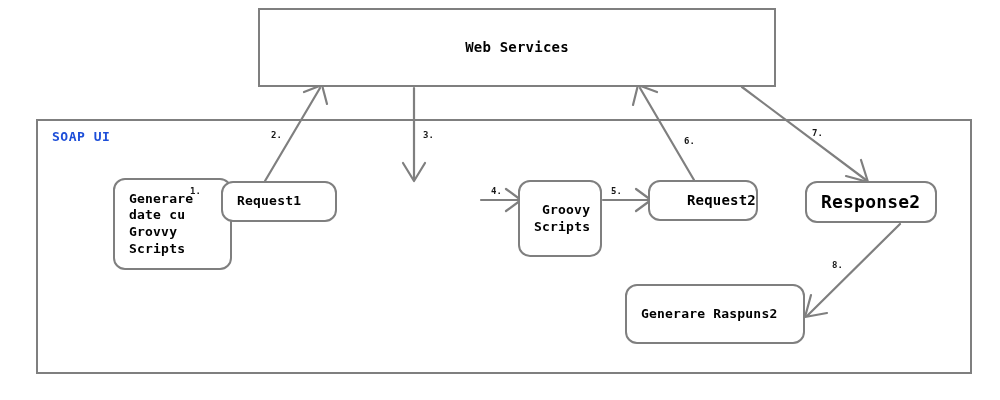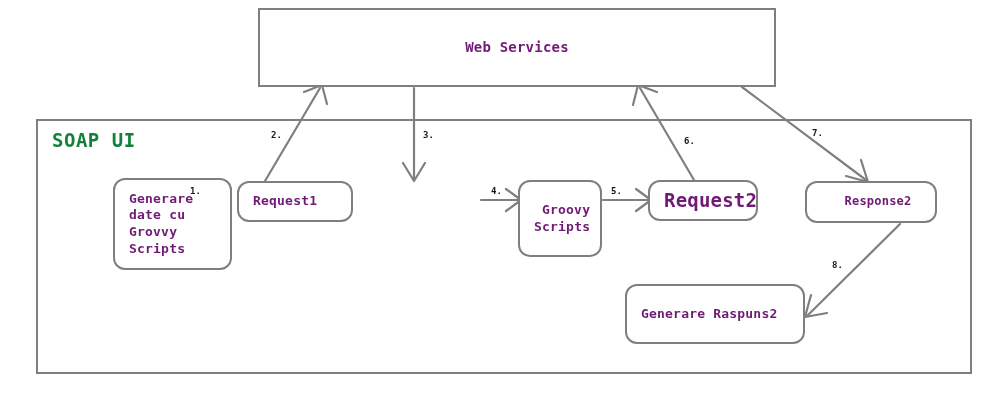--- a/index.html
+++ b/index.html
@@ -28,21 +28,21 @@
     width: 1000px;
     height: 400px;
   }
   .node {
     position: absolute;
     box-sizing: border-box;
     border: 2px solid #7f7f7f;
     background: #ffffff;
     display: flex;
     align-items: center;
-    color: #701a75;
+    color: #000000;
     font-weight: bold;
     letter-spacing: 0.2px;
     z-index: 3;
   }
   .node.rounded { border-radius: 12px; }
   .node.square  { border-radius: 0; }
   .node.center  { justify-content: center; text-align: center; }
   .node.left    { justify-content: flex-start; padding-left: 14px; text-align: left; }
   .node .label {
     white-space: pre-line;
@@ -56,32 +56,32 @@
     position: absolute;
     left: 36px; top: 119px; width: 936px; height: 255px;
     border: 2px solid #7f7f7f;
     background: transparent;
     box-sizing: border-box;
     z-index: 1;
   }
   #label-soapui {
     position: absolute;
     left: 52px; top: 129px;
-    font-size: 19px;
+    font-size: 13px;
     font-weight: bold;
-    color: #15803d;
+    color: #1d4ed8;
     z-index: 2;
     letter-spacing: 0.5px;
   }
   #node-generare  { left: 69px;  top: 178px; width: 119px; height: 92px; font-size: 13px; margin-left: 44px; }
-  #node-request1  { left: 237px; top: 181px; width: 116px; height: 41px; font-size: 13px; }
+  #node-request1  { left: 221px; top: 181px; width: 116px; height: 41px; font-size: 13px; }
   #node-response1 { left: 361px; top: 181px; width: 119px; height: 40px; font-size: 13px; }
   #node-groovy    { left: 518px; top: 180px; width: 84px;  height: 77px; font-size: 13px; text-align: right; }
-  #node-request2  { left: 648px; top: 180px; width: 110px; height: 41px; font-size: 19px; }
-  #node-response2 { left: 805px; top: 181px; width: 132px; height: 42px; font-size: 12px; justify-content: center; }
+  #node-request2  { left: 648px; top: 180px; width: 110px; height: 41px; font-size: 14px; justify-content: flex-end; }
+  #node-response2 { left: 805px; top: 181px; width: 132px; height: 42px; font-size: 18px; }
   #node-validare  { left: 625px; top: 284px; width: 180px; height: 60px; font-size: 13px; }
   .edge-label {
     position: absolute;
     font-size: 9px;
     font-weight: bold;
     color: #161616;
     z-index: 4;
     font-family: "DejaVu Sans Mono", "Liberation Mono", monospace;
   }
 </style>

